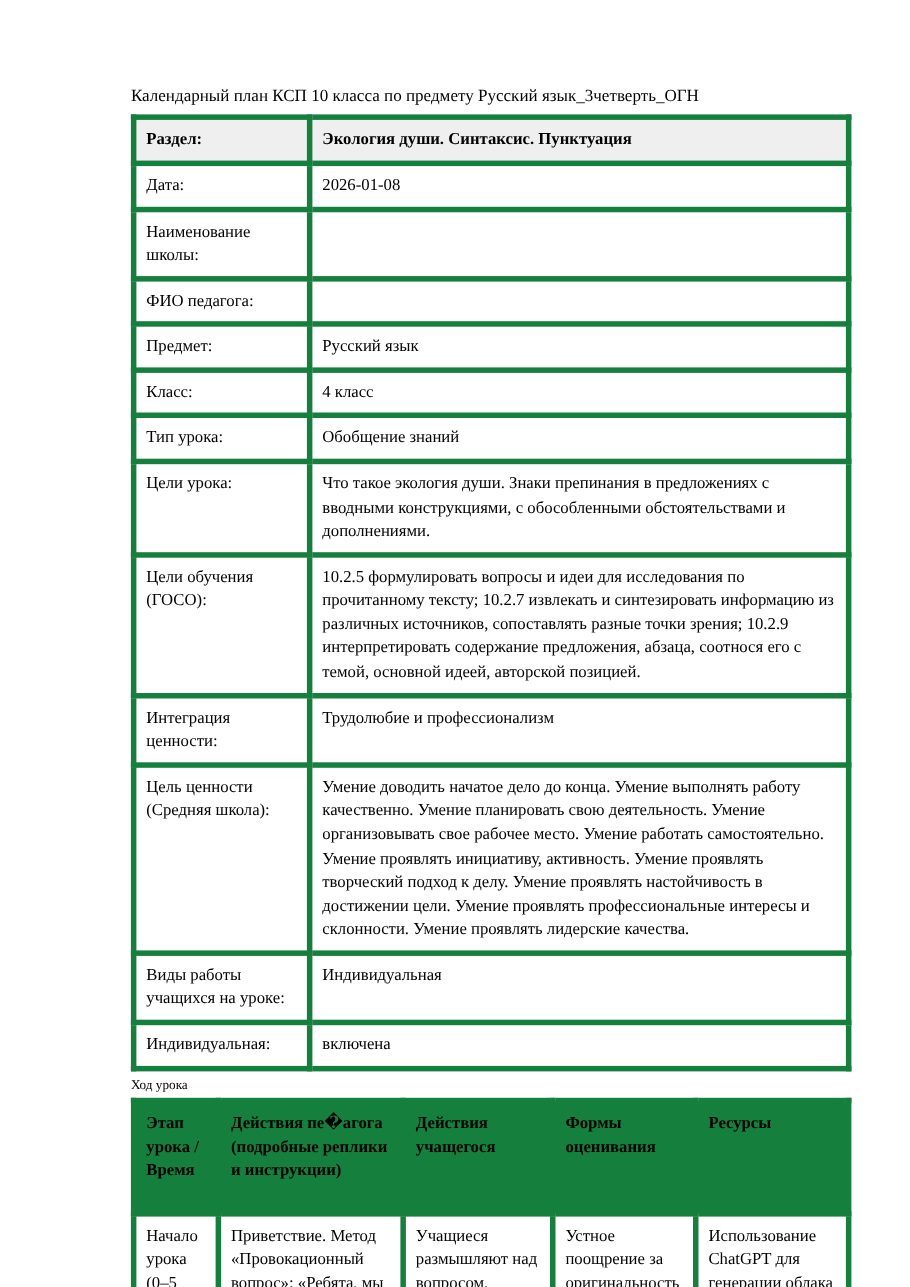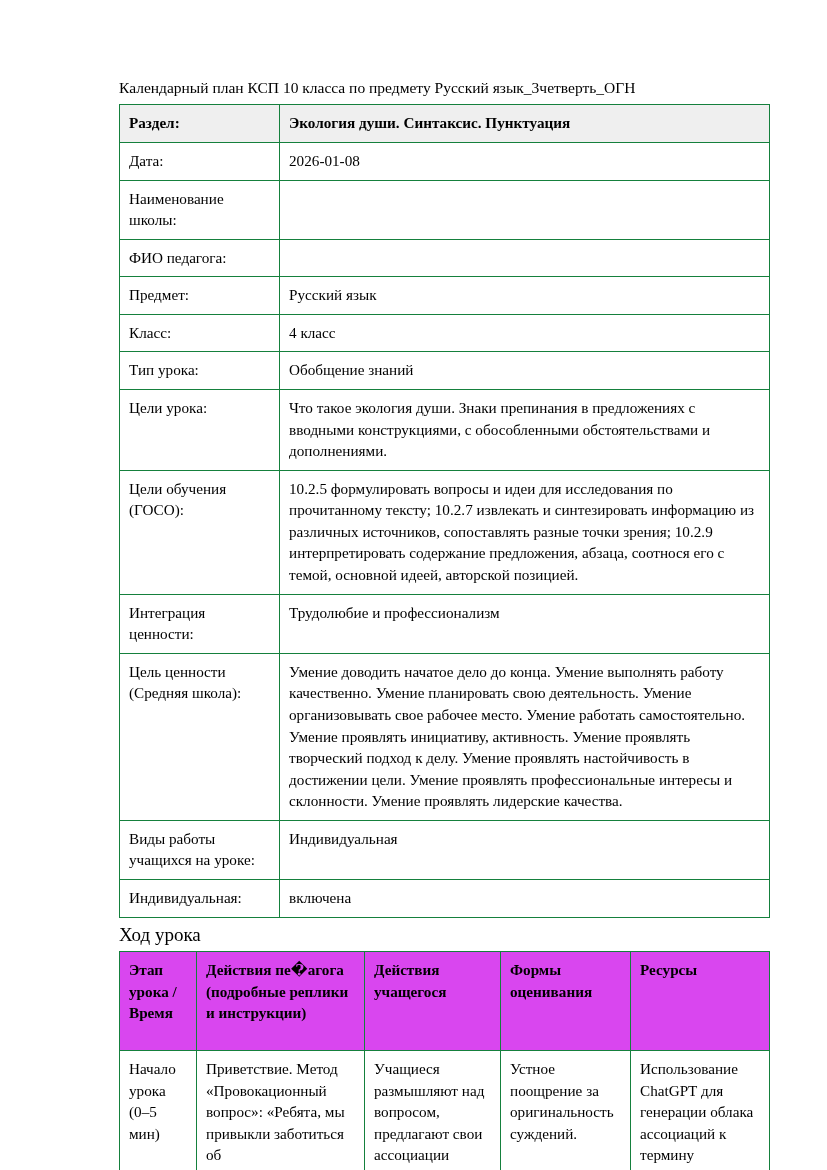--- a/index.html
+++ b/index.html
@@ -29,49 +29,49 @@
     white-space: nowrap;
   }
   table.doc-table {
     border-collapse: collapse;
     width: 650px;
     table-layout: fixed;
     margin: 0;
   }
   table.doc-table td,
   table.doc-table th {
-    border: 1px solid #15803d;
+    border: 5px solid #15803d;
     padding: 7px 9px 8px 9px;
     vertical-align: top;
     text-align: left;
     font-size: 15.2px;
     line-height: 1.42;
     font-weight: normal;
   }
   
   .t1 col.c1 { width: 160px; }
   .t1 col.c2 { width: 490px; }
   .t1 tr.head td {
     background: #efefef;
     font-weight: bold;
   }
   
   .section-caption {
-    font-size: 19px;
+    font-size: 12px;
     line-height: 1.3;
     margin: 5px 0 4px 0;
   }
   
   .t2 col.k1 { width: 77px;  }
   .t2 col.k2 { width: 168px; }
   .t2 col.k3 { width: 136px; }
   .t2 col.k4 { width: 130px; }
   .t2 col.k5 { width: 139px; }
   .t2 thead th {
-    background: #d946ef;
+    background: #15803d;
     font-weight: bold;
     vertical-align: top;
   }
   .t2 tbody td {
     vertical-align: top;
   }
   .t2 .pad-head th { padding-bottom: 26px; }
   .t2 .body-row td { padding-bottom: 16px; }
   .nowrap-cell { word-break: normal; }
 </style>

